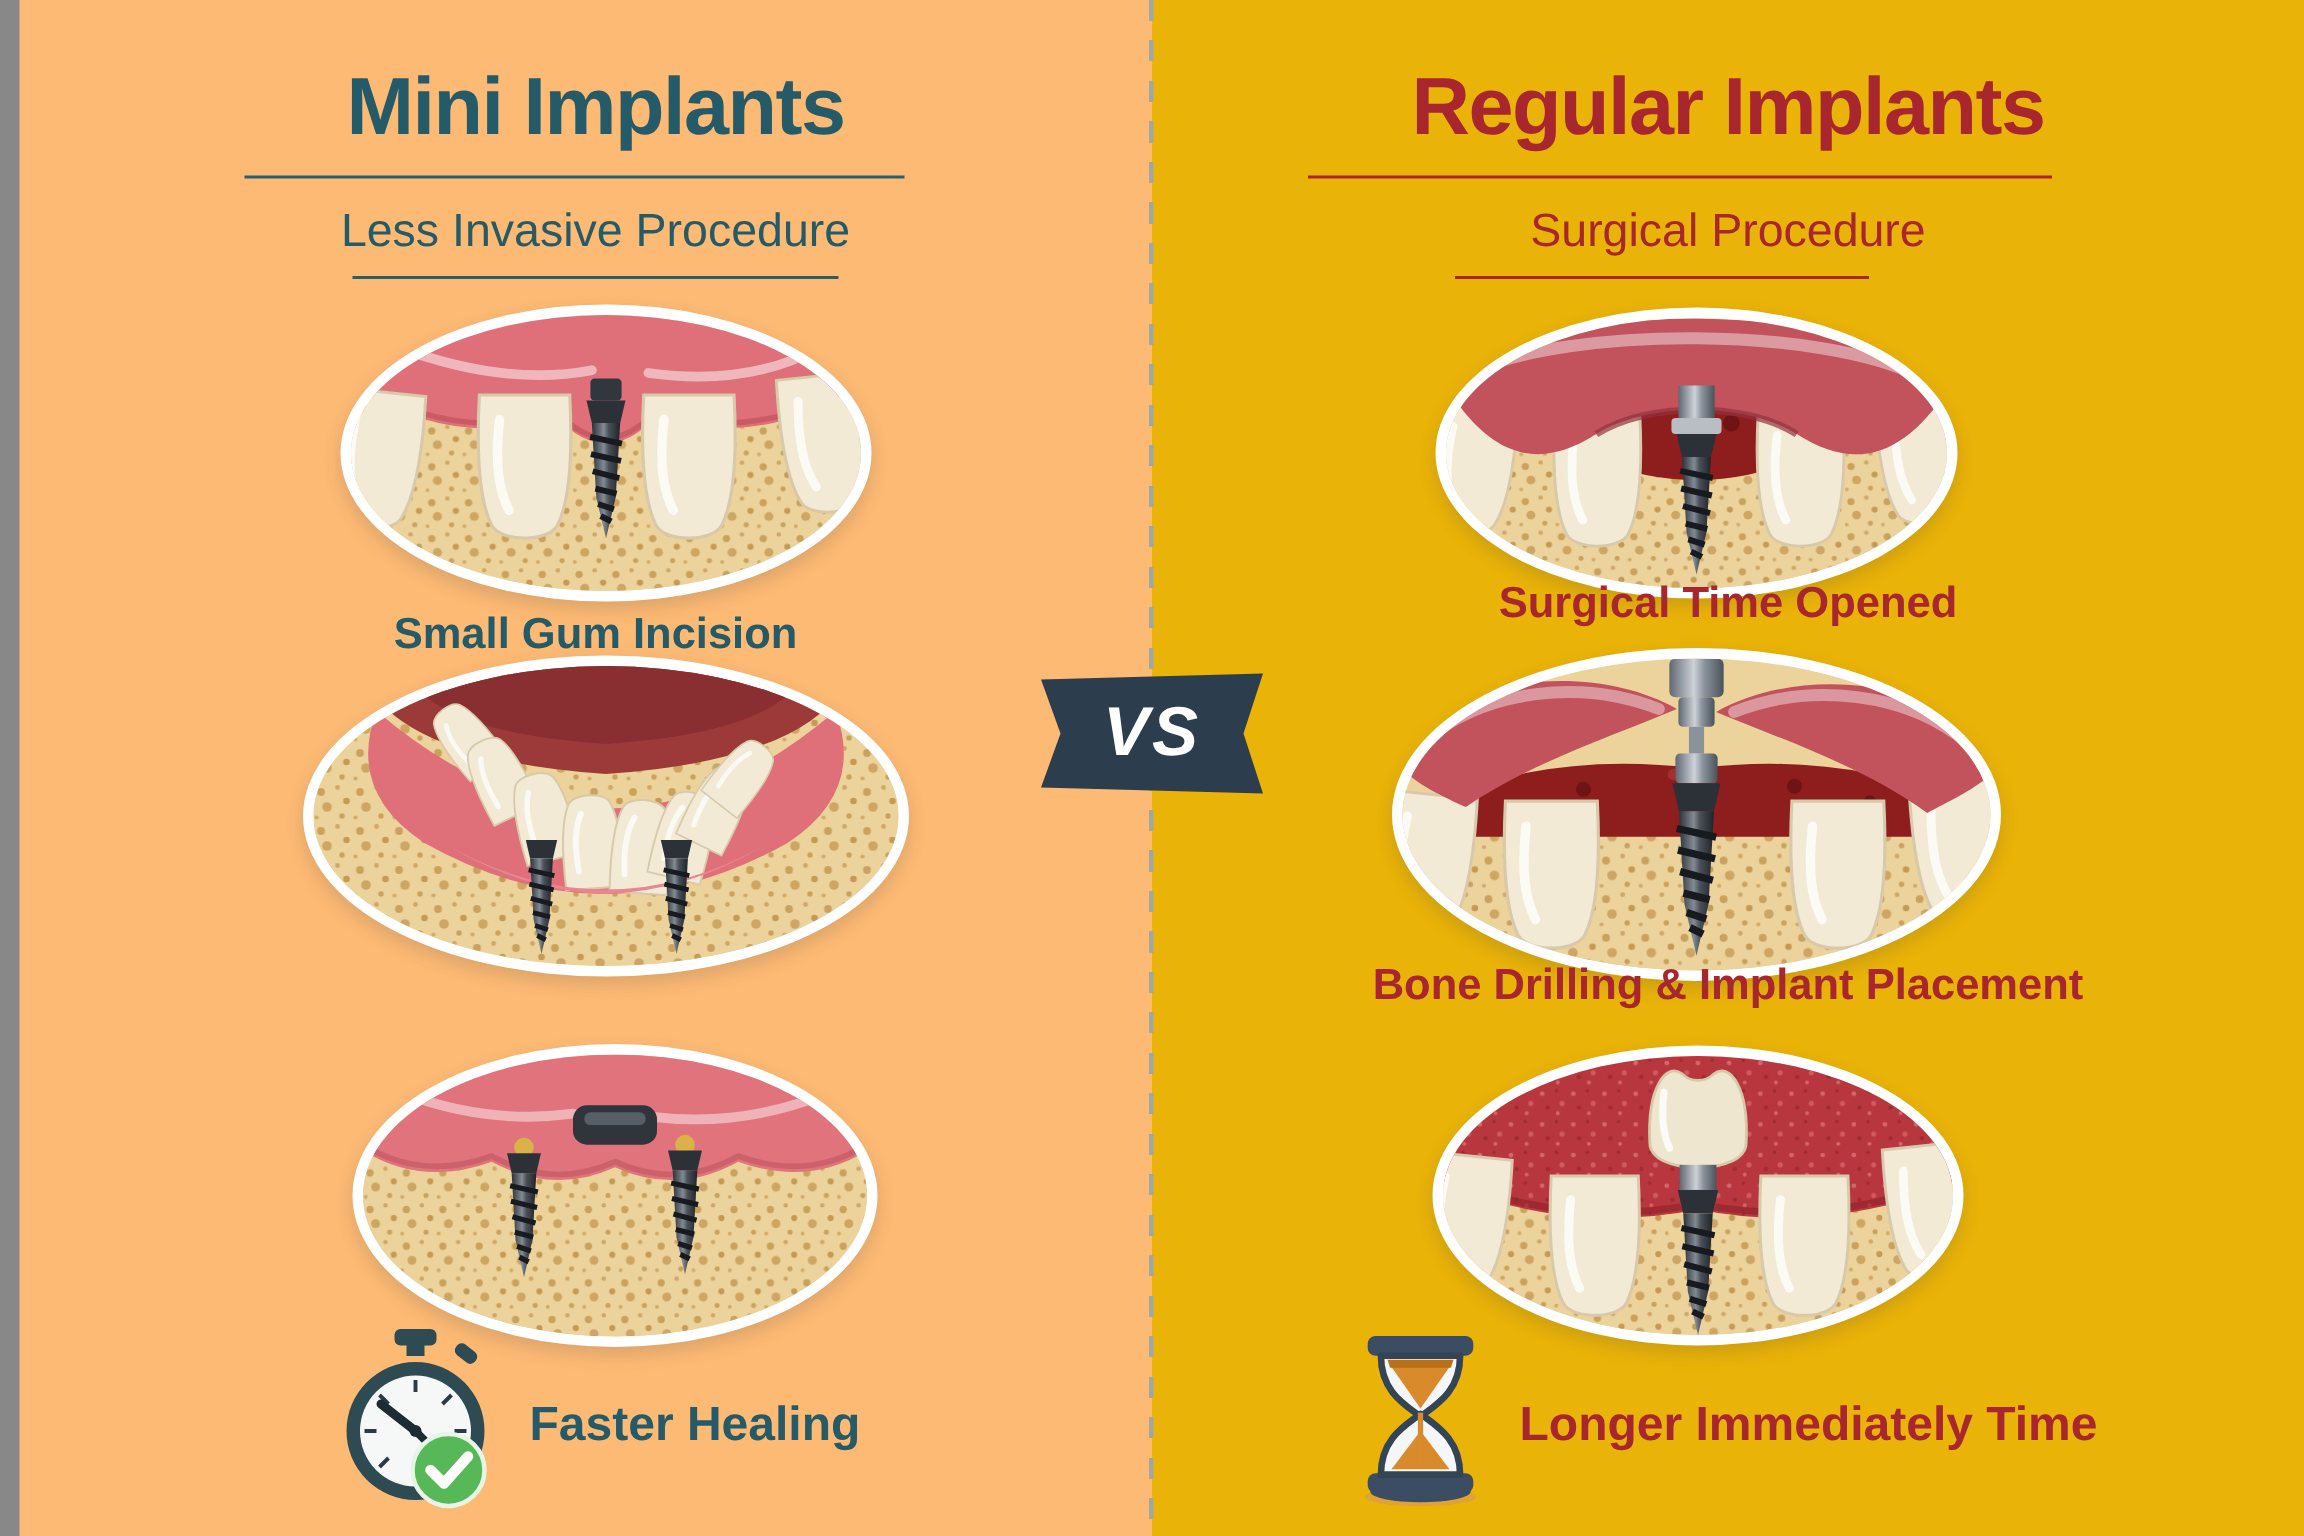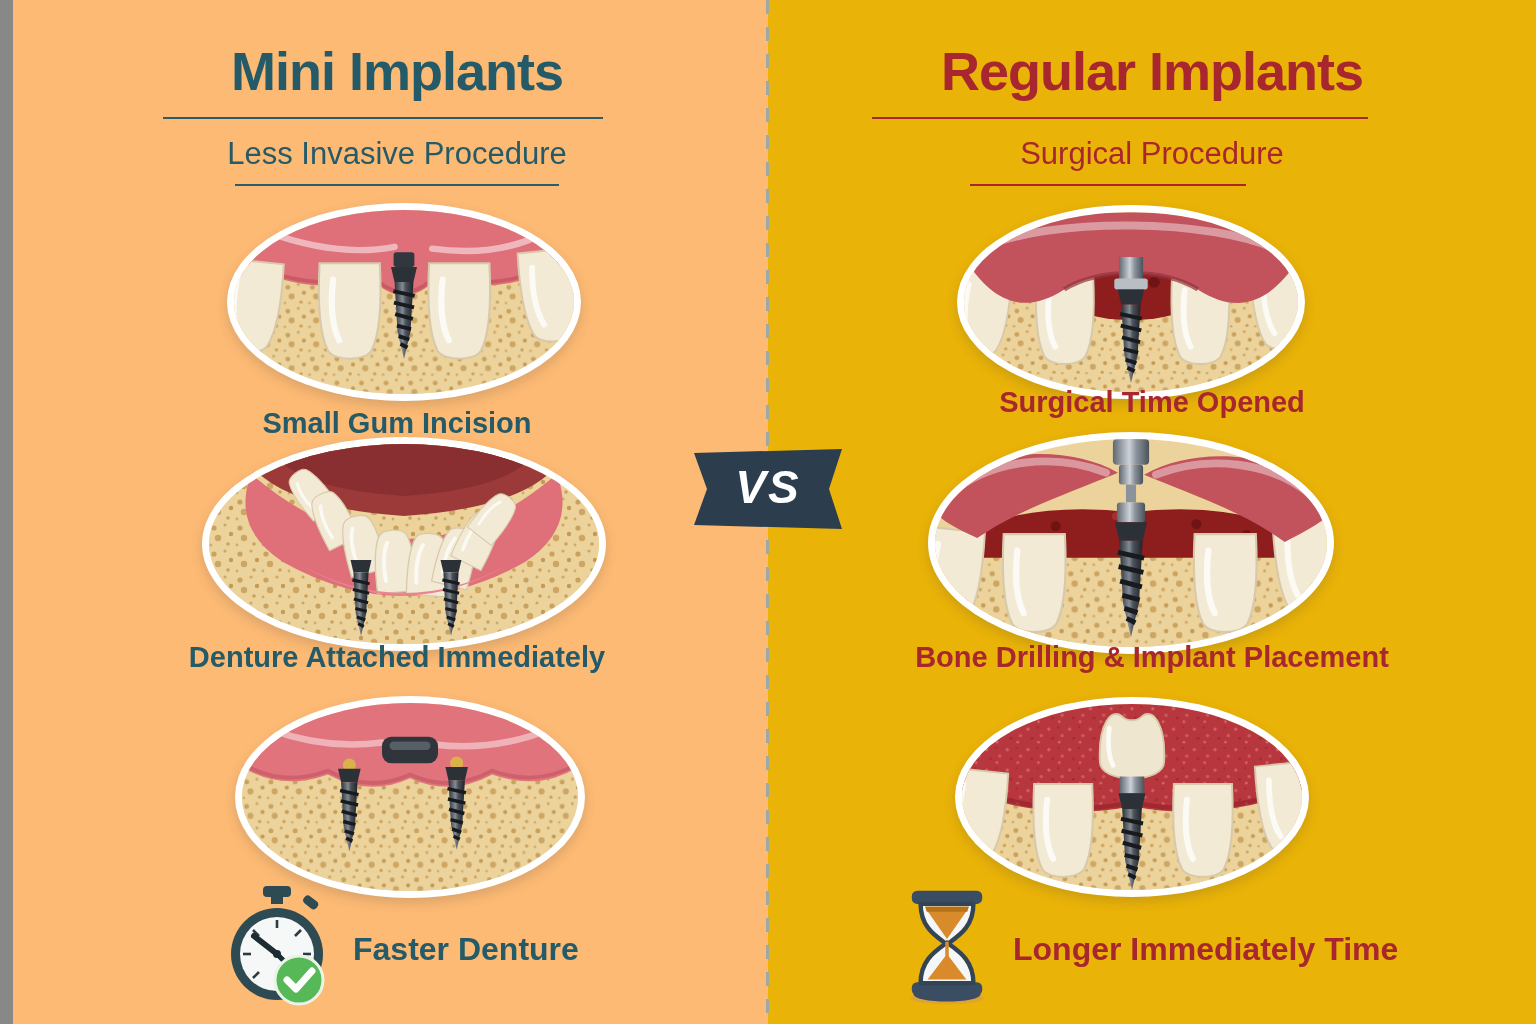--- a/index.html
+++ b/index.html
@@ -136,21 +136,20 @@
         <use href="#toothU" transform="translate(160,84) rotate(-4) scale(0.66)"></use>
         <use href="#toothU" transform="translate(198,84) rotate(4) scale(0.66)"></use>
         <use href="#toothU" transform="translate(234,76) rotate(14) scale(0.62)"></use>
         <use href="#toothU" transform="translate(264,58) rotate(26) scale(0.58)"></use>
         <use href="#toothU" transform="translate(288,40) rotate(38) scale(0.52)"></use>
         <path d="M90,120 Q195,178 300,120 Q250,150 195,152 Q140,150 90,120 Z" fill="#e8858e"></path>
         <use href="#screwS" transform="translate(152,116) scale(0.95)"></use>
         <use href="#screwS" transform="translate(242,116) scale(0.95)"></use>
       </svg>
     </figure>
-    <p class="caption" style="top:641px;">Denture Attached Immediately</p>
 
     <figure class="oval" style="left:222px;top:696px;width:336px;height:188px;">
       <svg viewBox="0 0 360 200" preserveAspectRatio="none">
         <rect x="0" y="60" width="360" height="140" fill="url(#boneP)"></rect>
         <path d="M0,0 H360 V68 Q318,94 268,76 Q224,100 180,80 Q136,100 92,76 Q42,94 0,68 Z" fill="#e0737c"></path>
         <path d="M0,64 Q42,90 92,72 Q136,96 180,76 Q224,96 268,72 Q318,90 360,64" fill="none" stroke="#c05560" stroke-width="4" stroke-opacity=".6"></path>
         <path d="M30,28 Q90,50 150,42 M205,44 Q270,52 330,28" fill="none" stroke="#ffffff" stroke-opacity=".45" stroke-width="7" stroke-linecap="round"></path>
         <rect x="150" y="36" width="60" height="28" rx="10" fill="#2f353b"></rect>
         <rect x="158" y="41" width="44" height="9" rx="4.5" fill="#565e66"></rect>
         <circle cx="115" cy="66" r="7" fill="#d9b24a"></circle>
@@ -178,21 +177,21 @@
             <line x1="26" y1="94" x2="32" y2="88"></line>
               <line x1="68" y1="52" x2="74" y2="46"></line>
           </g>
           <line x1="50" y1="70" x2="27" y2="52" stroke="#1d2b33" stroke-width="6" stroke-linecap="round"></line>
           <line x1="50" y1="70" x2="62" y2="82" stroke="#1d2b33" stroke-width="5" stroke-linecap="round"></line>
           <circle cx="50" cy="70" r="4" fill="#1d2b33"></circle>
           <circle cx="72" cy="96" r="24" fill="#57b857" stroke="#e9f4e8" stroke-width="3"></circle>
           <path d="M60,96 L69,105 L85,87" fill="none" stroke="#ffffff" stroke-width="7" stroke-linecap="round" stroke-linejoin="round"></path>
         </svg>
       </span>
-      <span class="blabel">Faster Denture</span>
+      <span class="blabel">Faster Healing</span>
     </div>
   </section>
 
   <section class="panel right">
     <h1 class="title">Regular Implants</h1>
     <div class="rule title-rule"></div>
     <h2 class="subtitle">Surgical Procedure</h2>
     <div class="rule subtitle-rule"></div>
 
     <figure class="oval" style="left:189px;top:205px;width:334px;height:180px;">

